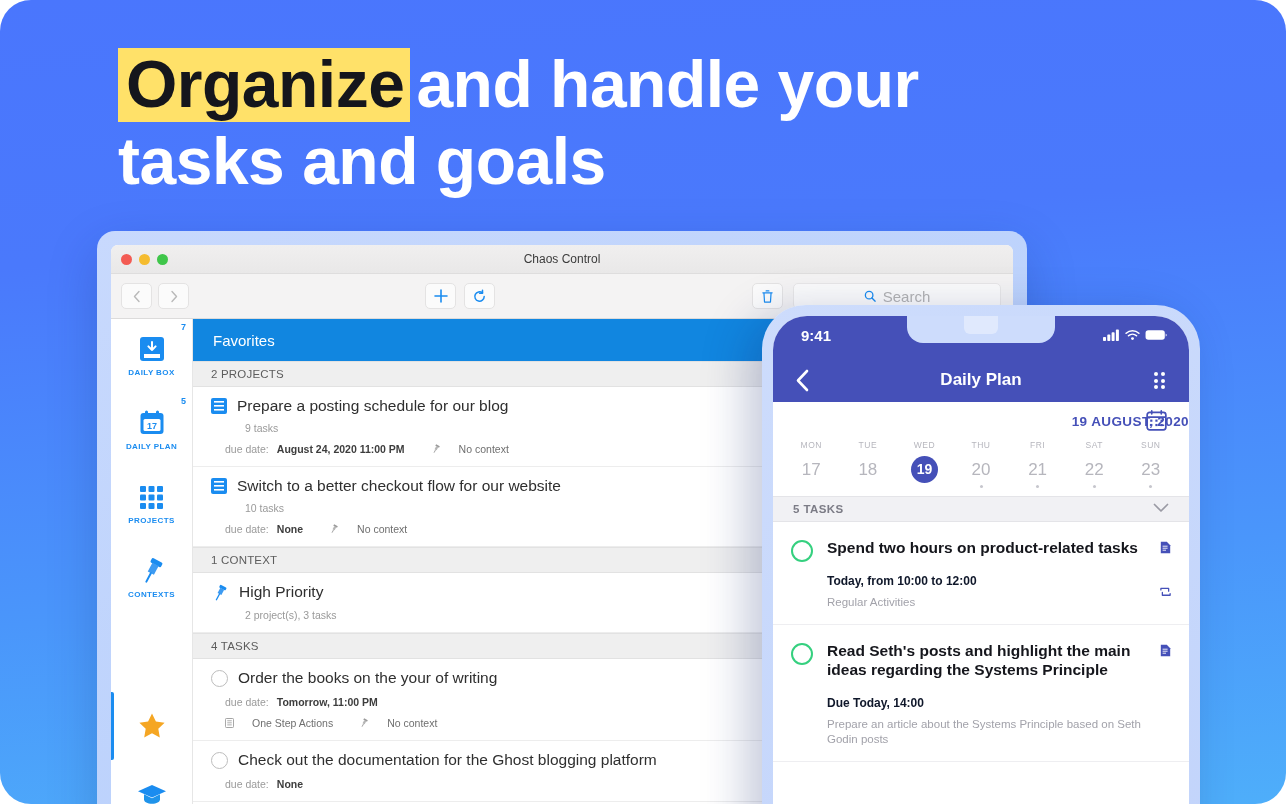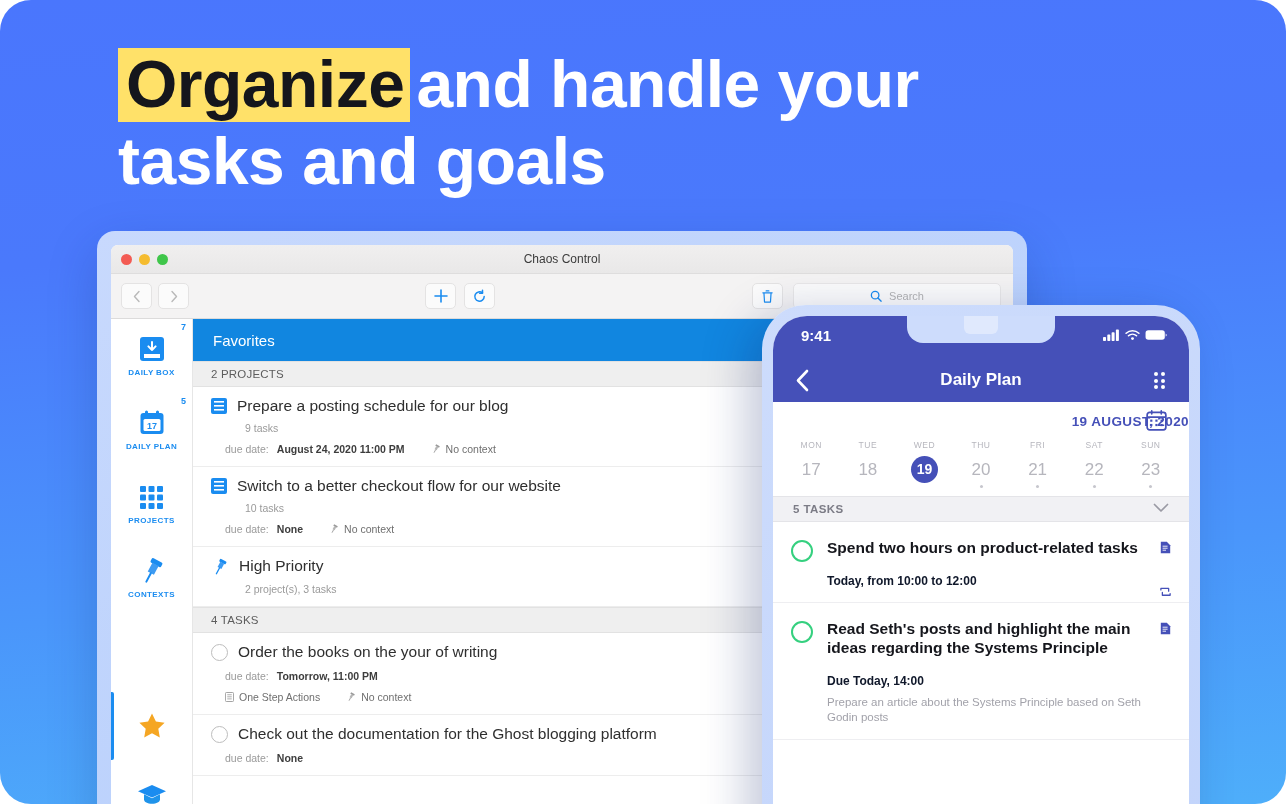--- a/index.html
+++ b/index.html
@@ -96,21 +96,21 @@
   .tb-center { margin-left: 236px; display: flex; gap: 8px; }
   .tb-blue { color: #1a8cf0; }
   .tb-right { margin-left: auto; margin-right: 12px; display: flex; align-items: center; gap: 10px; }
   .search-box {
     width: 208px; height: 26px;
     background: #fbfbfb;
     border: 1px solid #e8e7e7;
     border-radius: 5px;
     display: flex; align-items: center; justify-content: center; gap: 7px;
   }
-  .search-ph { font-size: 11px; color: #b2b2b2; }
+  .search-ph { font-size: 15px; color: #b2b2b2; }
 
   .body-row { display: flex; height: calc(100% - 75px); }
 
   
   .sidebar {
     position: relative;
     width: 82px;
     background: #ffffff;
     border-right: 1px solid #e6e6e6;
     flex: 0 0 82px;
@@ -158,21 +158,21 @@
     padding: 9px 0 11px 18px;
     border-bottom: 1px solid #ededed;
   }
   .row-top { display: flex; align-items: flex-start; gap: 10px; }
   .row-title { font-size: 15.5px; color: #2f2f2f; line-height: 19px; }
   .row-sub { margin-left: 34px; margin-top: 7px; font-size: 10.5px; color: #9a9a9a; }
   .row-meta { margin-left: 14px; margin-top: 9px; display: flex; align-items: center; gap: 8px; font-size: 10.5px; }
   .meta-key { color: #9a9a9a; }
   .meta-val { color: #3d3d3d; font-weight: 600; }
   .meta-sep { width: 10px; }
-  .meta-ctx { color: #6f6f6f; display: flex; align-items: center; gap: 5px; }
+  .meta-ctx { color: #6f6f6f; display: flex; align-items: center; gap: 18px; }
 
   .ico-proj {
     width: 16px; height: 16px; margin-top: 2px;
     background: #1a8cf0; border-radius: 2px;
     position: relative; flex: 0 0 16px;
   }
   .ico-proj::before {
     content: ""; position: absolute; left: 3px; top: 3px;
     width: 10px; height: 10px;
     background:
@@ -462,20 +462,21 @@
                       <rect x="3.5" y="1" width="5" height="2" fill="#9a9a9a"></rect>
                       <rect x="4.6" y="3" width="2.8" height="4" fill="#b5b5b5"></rect>
                       <path d="M6 7v4" stroke="#9a9a9a" stroke-width="1"></path>
                     </g>
                   </svg>
                 <span>No context</span>
               </span>
             </div>
           </div>
 
+          <div class="sec-head">1 CONTEXT</div>
 
           <div class="row">
             <div class="row-top">
               <svg width="18" height="18" viewBox="0 0 20 20" style="margin-top:2px;flex:0 0 18px">
                 <g transform="rotate(28 10 10)">
                   <rect x="6" y="1.5" width="8" height="3.4" rx="1" fill="#1a8cf0"></rect>
                   <rect x="7.6" y="4.6" width="4.8" height="6.6" fill="#3d9bf2"></rect>
                   <path d="M10 11.2V18.5" stroke="#1a8cf0" stroke-width="1.5" stroke-linecap="round"></path>
                 </g>
               </svg>
@@ -646,20 +647,21 @@
             </svg>
         </span>
       </div>
 
       <div class="ph-task">
         <div class="ph-task-row">
           <span class="ph-check"></span>
           <div class="ph-task-body">
             <div class="ph-task-title">Spend two hours on product-related tasks</div>
             <div class="ph-task-due">Today, from 10:00 to 12:00</div>
+            <div class="ph-task-note">Regular Activities</div>
           </div>
         </div>
         <span class="ph-ic-doc">
           <svg width="11" height="13" viewBox="0 0 11 13">
             <path d="M0.8 0.8h6l3.4 3.4v8H0.8z" fill="#4550b8"></path>
             <path d="M2.6 5.2h5M2.6 7.2h5M2.6 9.2h3.4" stroke="#fff" stroke-width="0.9"></path>
           </svg>
         </span>
         <span class="ph-ic-rep">
           <svg width="13" height="12" viewBox="0 0 14 13">

